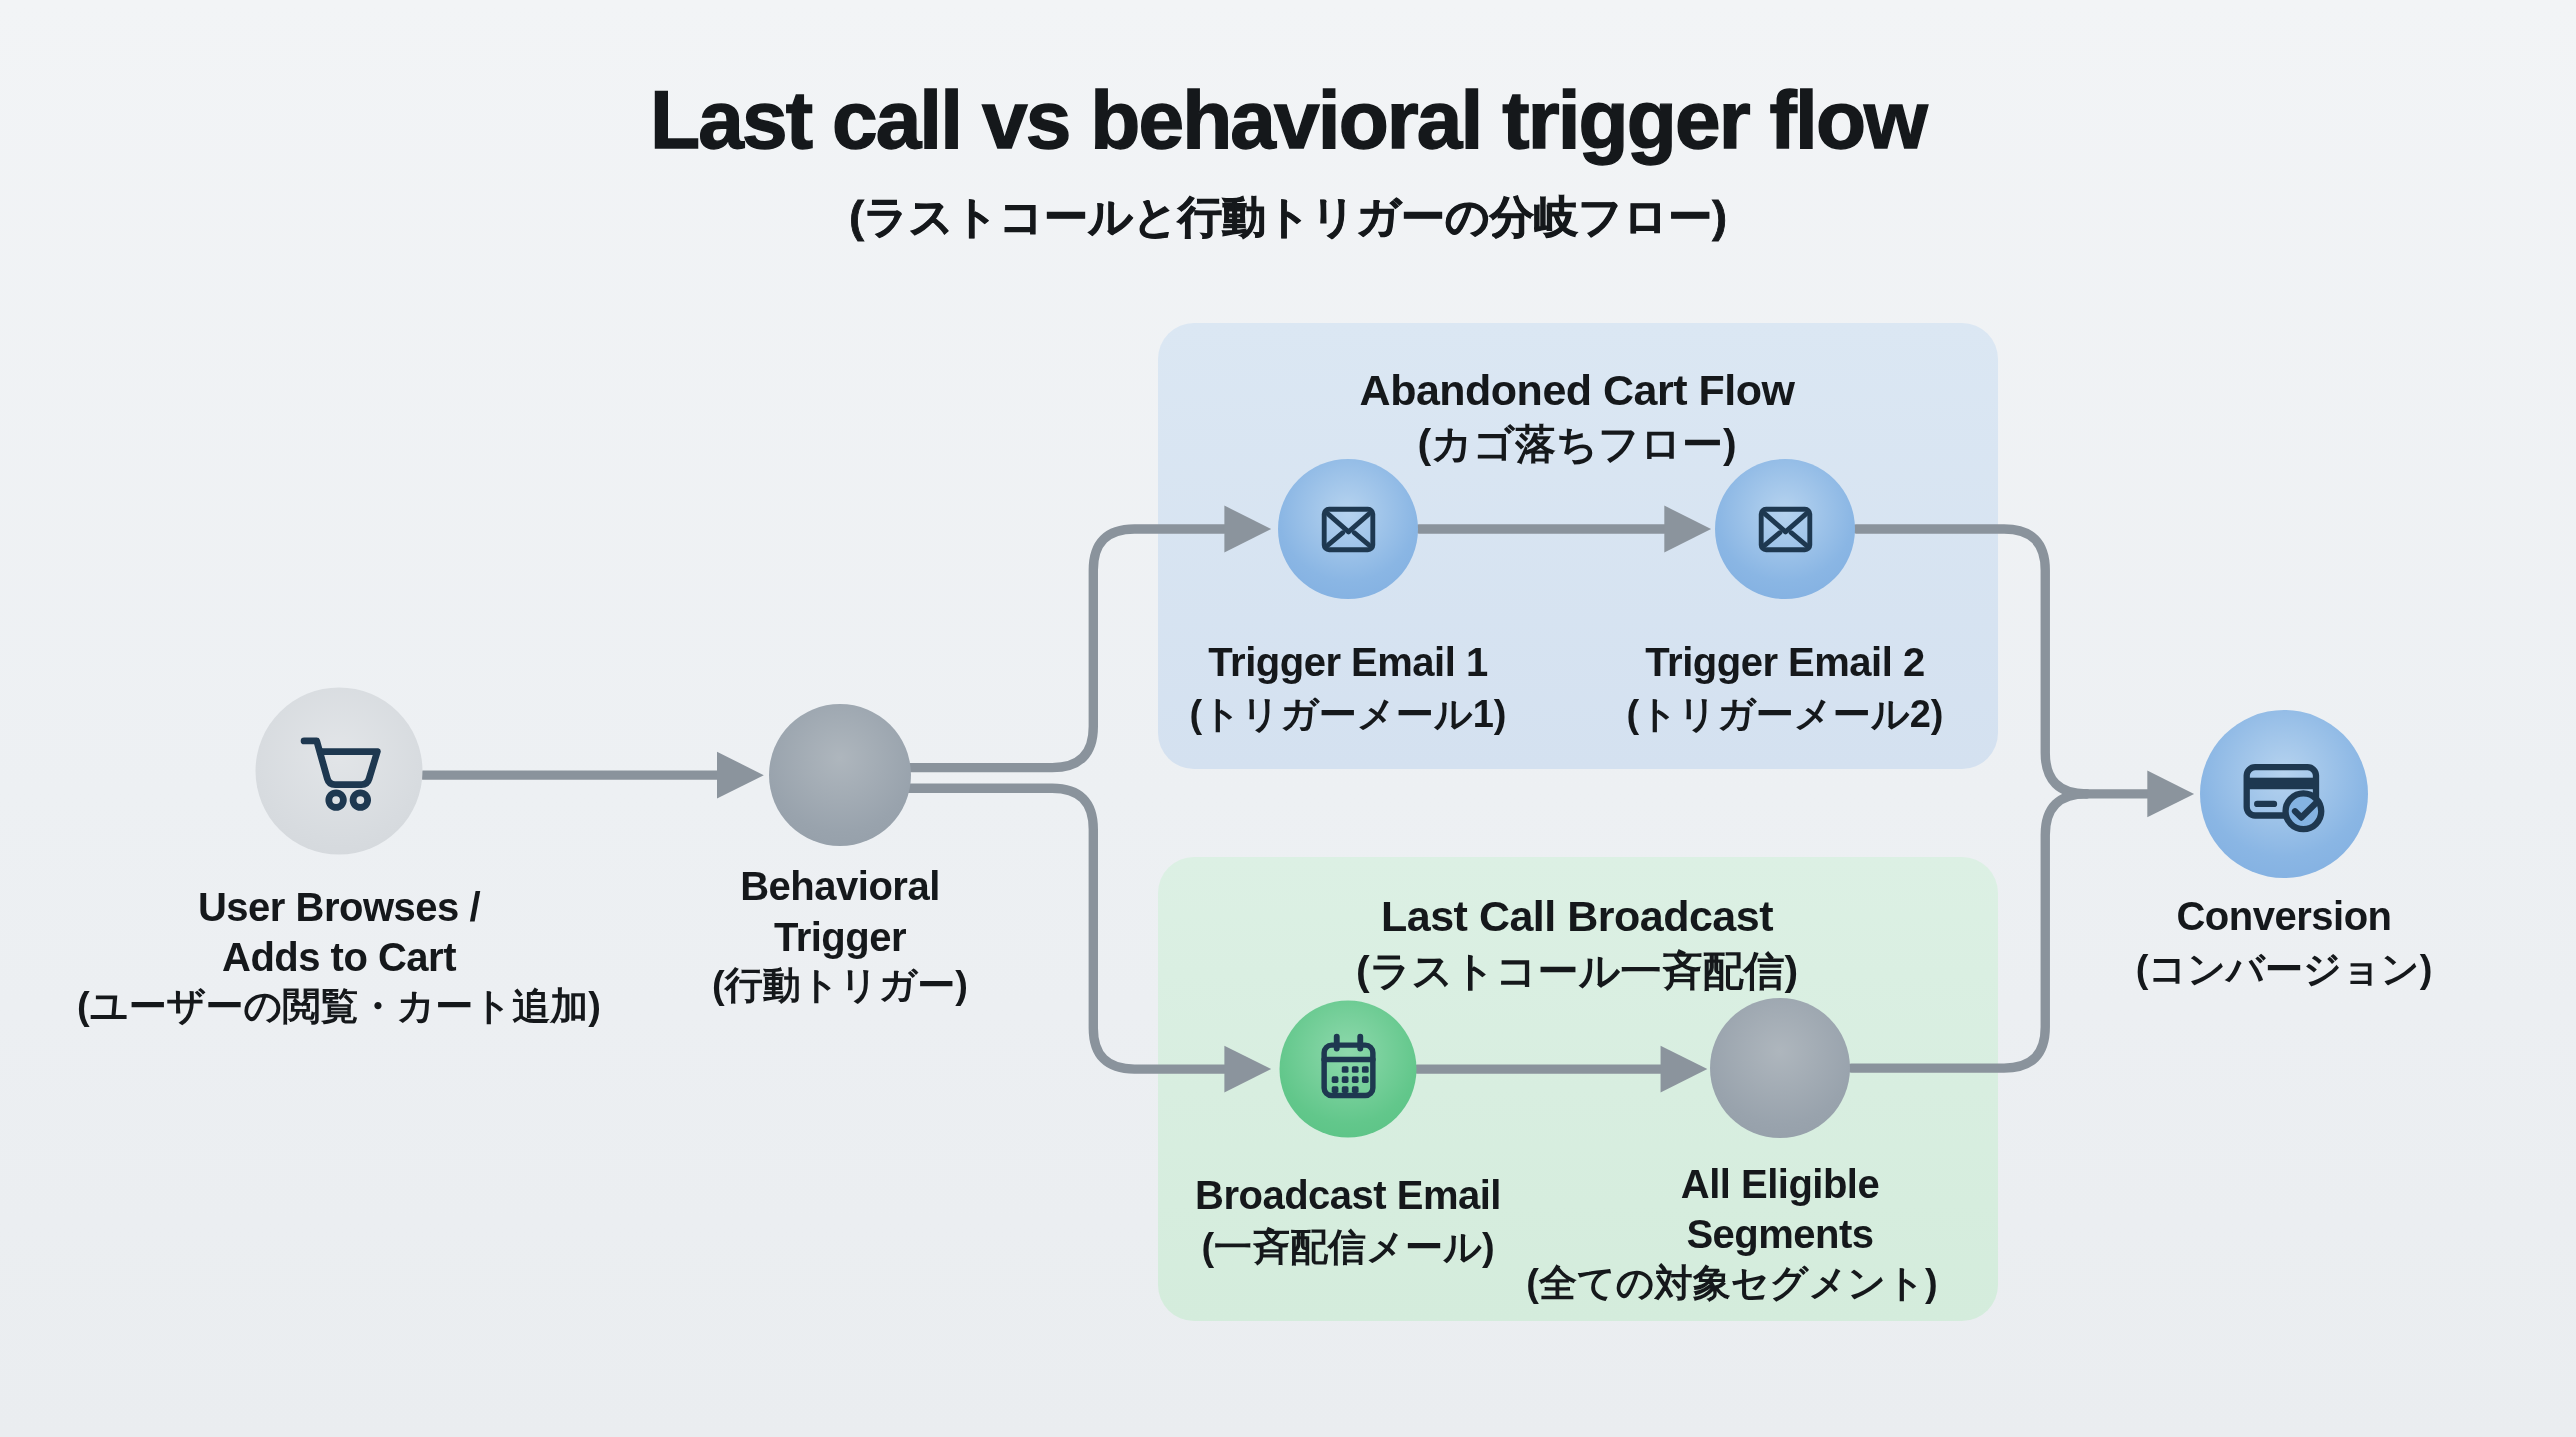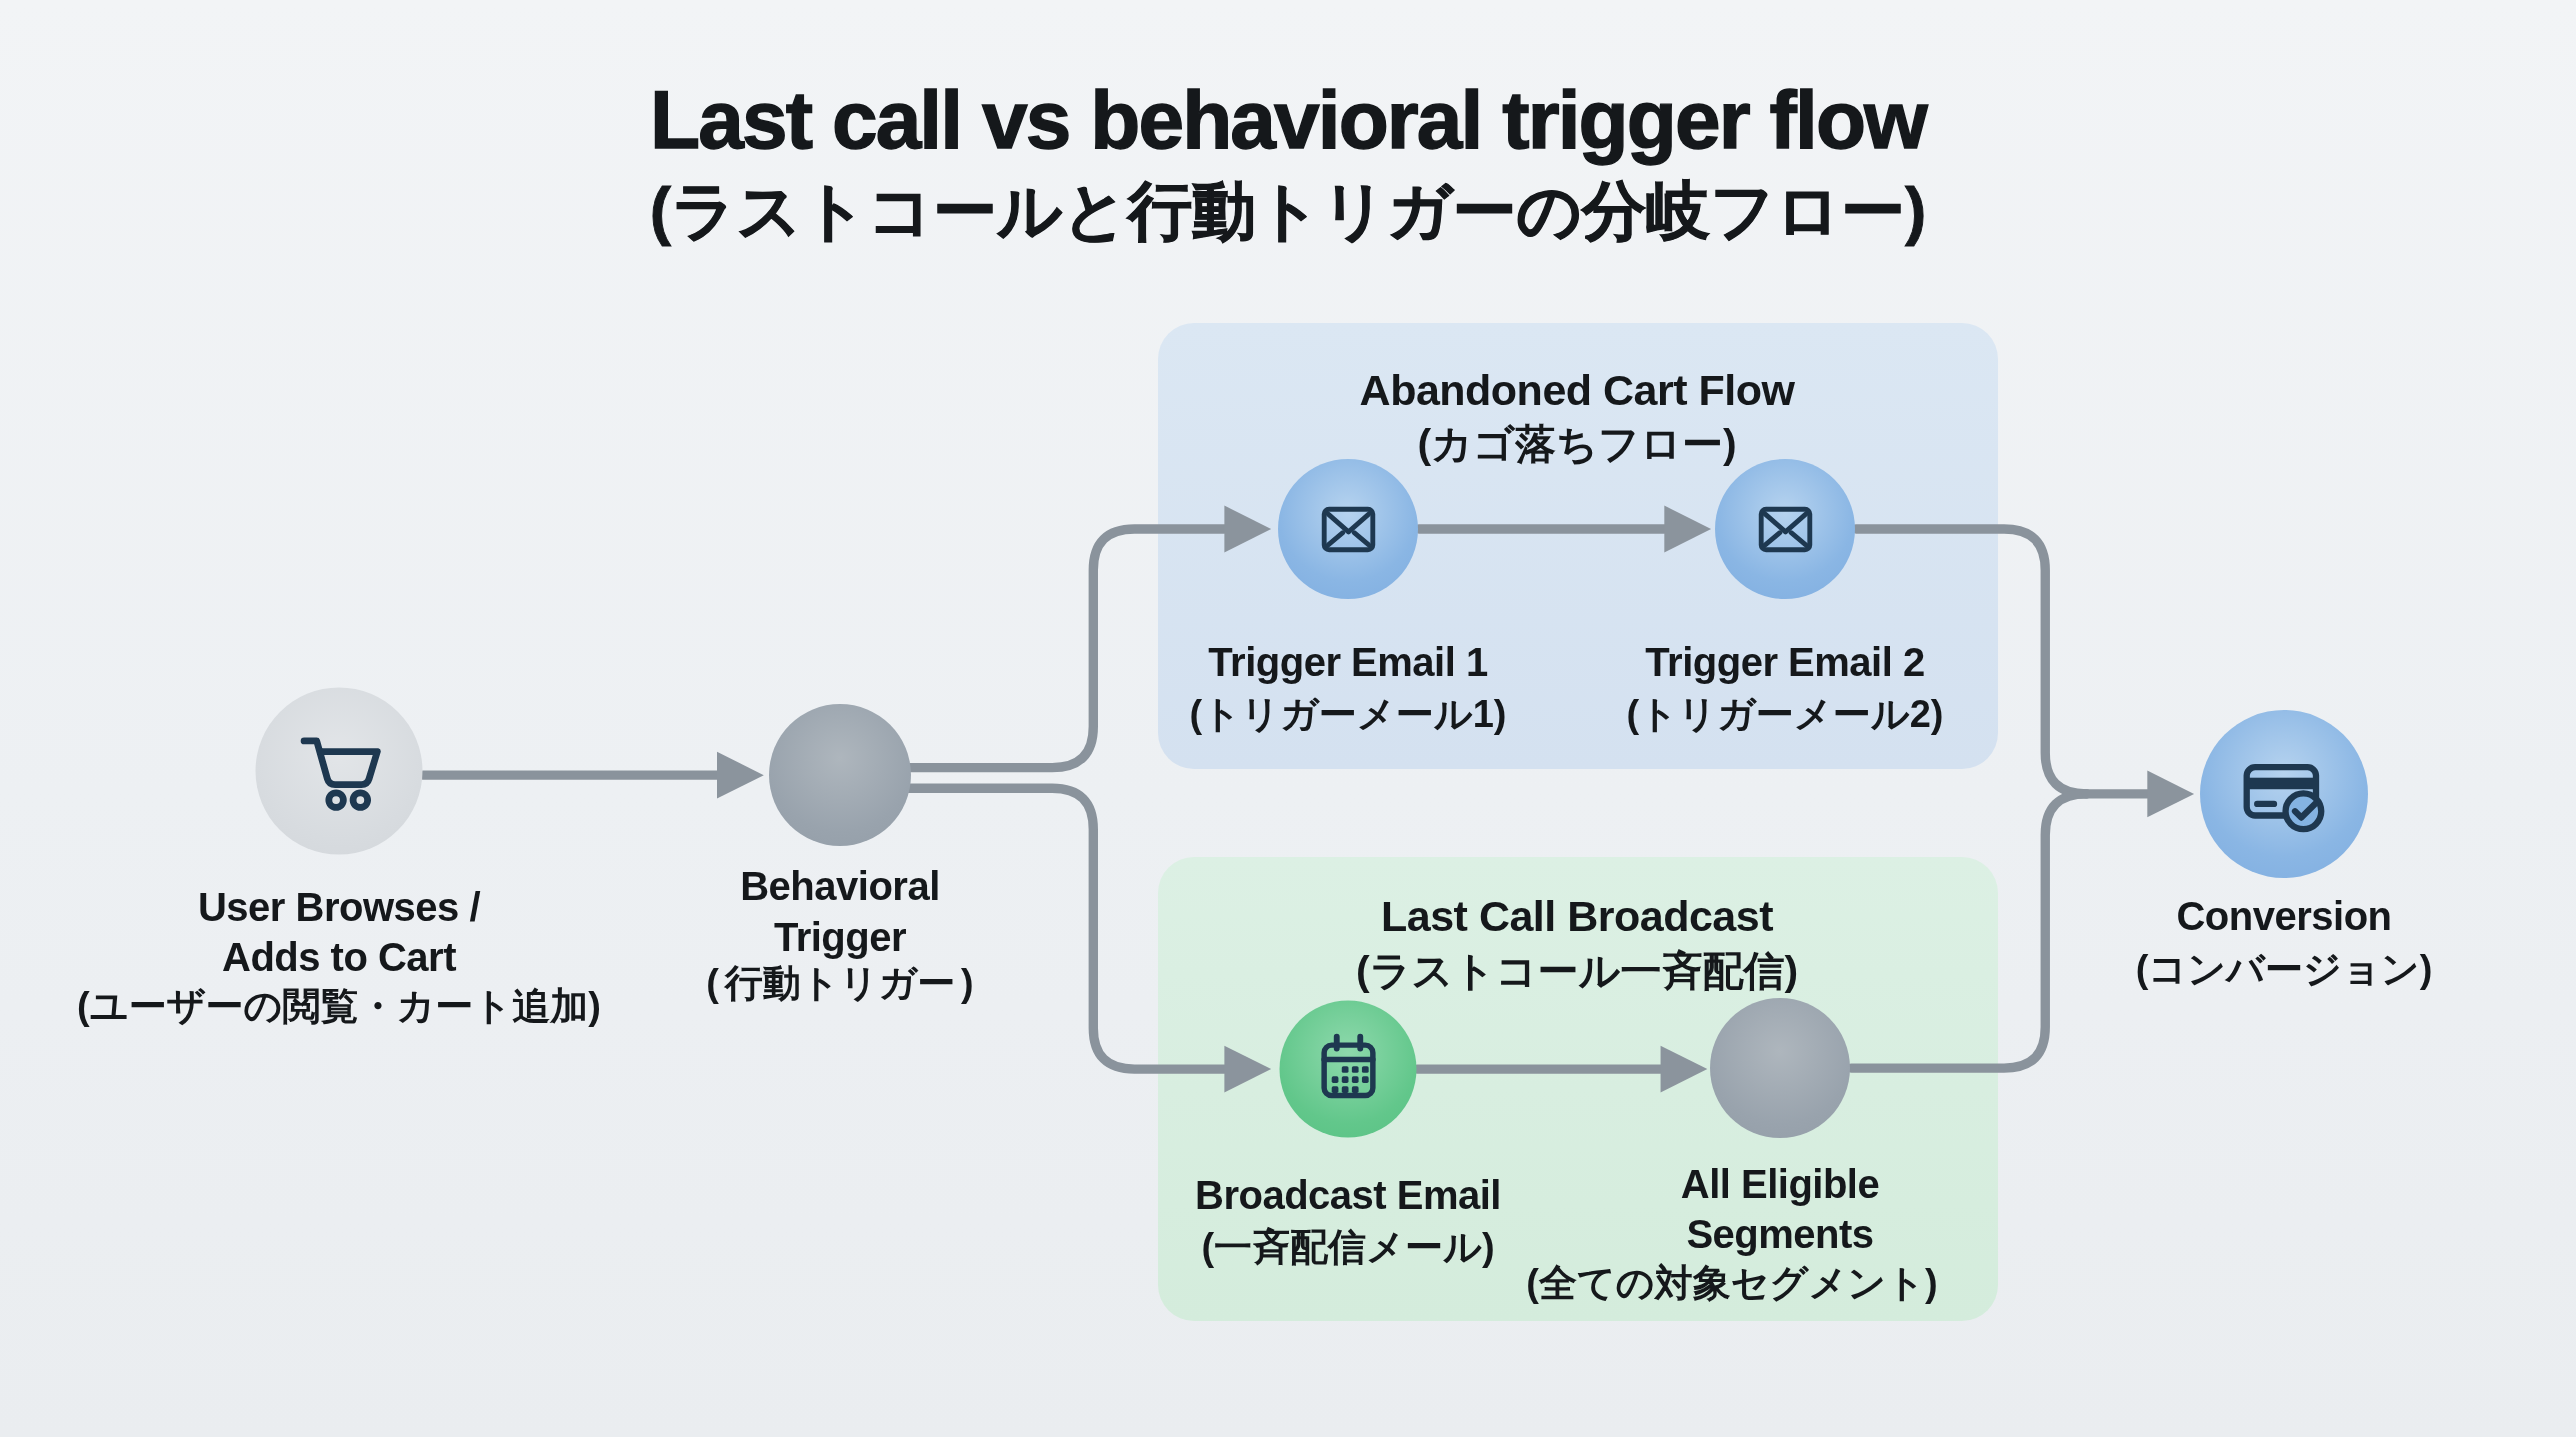--- a/index.html
+++ b/index.html
@@ -11,22 +11,22 @@
   }
   #canvas{position:relative;width:2384px;height:1438px;}
 
   
   .title1{
     position:absolute;left:1288px;top:73px;transform:translateX(-50%);
     font-size:82px;font-weight:700;letter-spacing:-1.9px;color:#15181b;
     -webkit-text-stroke:1.4px #15181b;white-space:nowrap;
   }
   .title2{
-    position:absolute;left:1288px;top:168px;transform:translateX(-50%);
-    font-size:64px;font-weight:700;color:#15181b;
+    position:absolute;left:1288px;top:188px;transform:translateX(-50%);
+    font-size:44px;font-weight:700;color:#15181b;
     -webkit-text-stroke:0.9px #15181b;white-space:nowrap;
   }
 
   
   .panel{position:absolute;border-radius:36px;}
   .panel-blue{left:1158px;top:323px;width:840px;height:446px;
     background:linear-gradient(180deg,#dbe7f3 0%,#d4e1f0 100%);}
   .panel-green{left:1158px;top:857px;width:840px;height:464px;
     background:linear-gradient(180deg,#dcf0e4 0%,#d4ecdc 100%);}
 
@@ -154,21 +154,21 @@
 
   <div class="lbl pt-jp" style="left:1577px;top:944px;">(ラストコール一斉配信)</div>
   <div class="lbl pt-en" style="left:1577px;top:889px;">Last Call Broadcast</div>
 
   <div class="lbl en" style="left:339px;top:882px;">User Browses /</div>
   <div class="lbl en" style="left:339px;top:932px;">Adds to Cart</div>
   <div class="lbl jp" style="left:339px;top:981px;">(ユーザーの閲覧・カート追加)</div>
 
   <div class="lbl en" style="left:840px;top:861px;">Behavioral</div>
   <div class="lbl en" style="left:840px;top:912px;">Trigger</div>
-  <div class="lbl jp" style="left:840px;top:960px;font-family:Liberation Mono, monospace;">(行動トリガー)</div>
+  <div class="lbl jp" style="left:840px;top:960px;">(行動トリガー)</div>
 
   <div class="lbl en" style="left:1348px;top:637px;">Trigger Email 1</div>
   <div class="lbl jp" style="left:1348px;top:689px;">(トリガーメール1)</div>
 
   <div class="lbl en" style="left:1785px;top:637px;">Trigger Email 2</div>
   <div class="lbl jp" style="left:1785px;top:689px;">(トリガーメール2)</div>
 
   <div class="lbl en" style="left:1348px;top:1170px;">Broadcast Email</div>
   <div class="lbl jp" style="left:1348px;top:1222px;">(一斉配信メール)</div>
 

